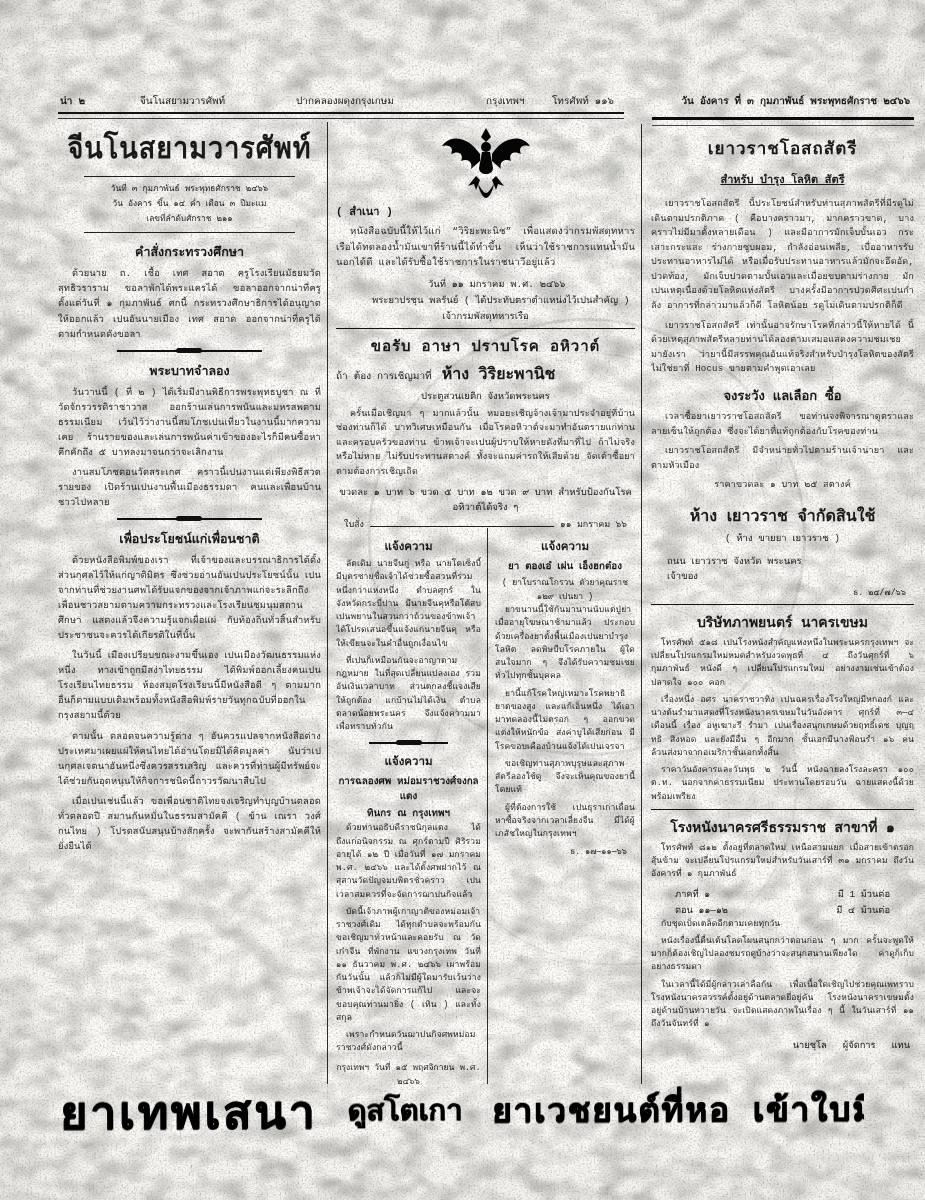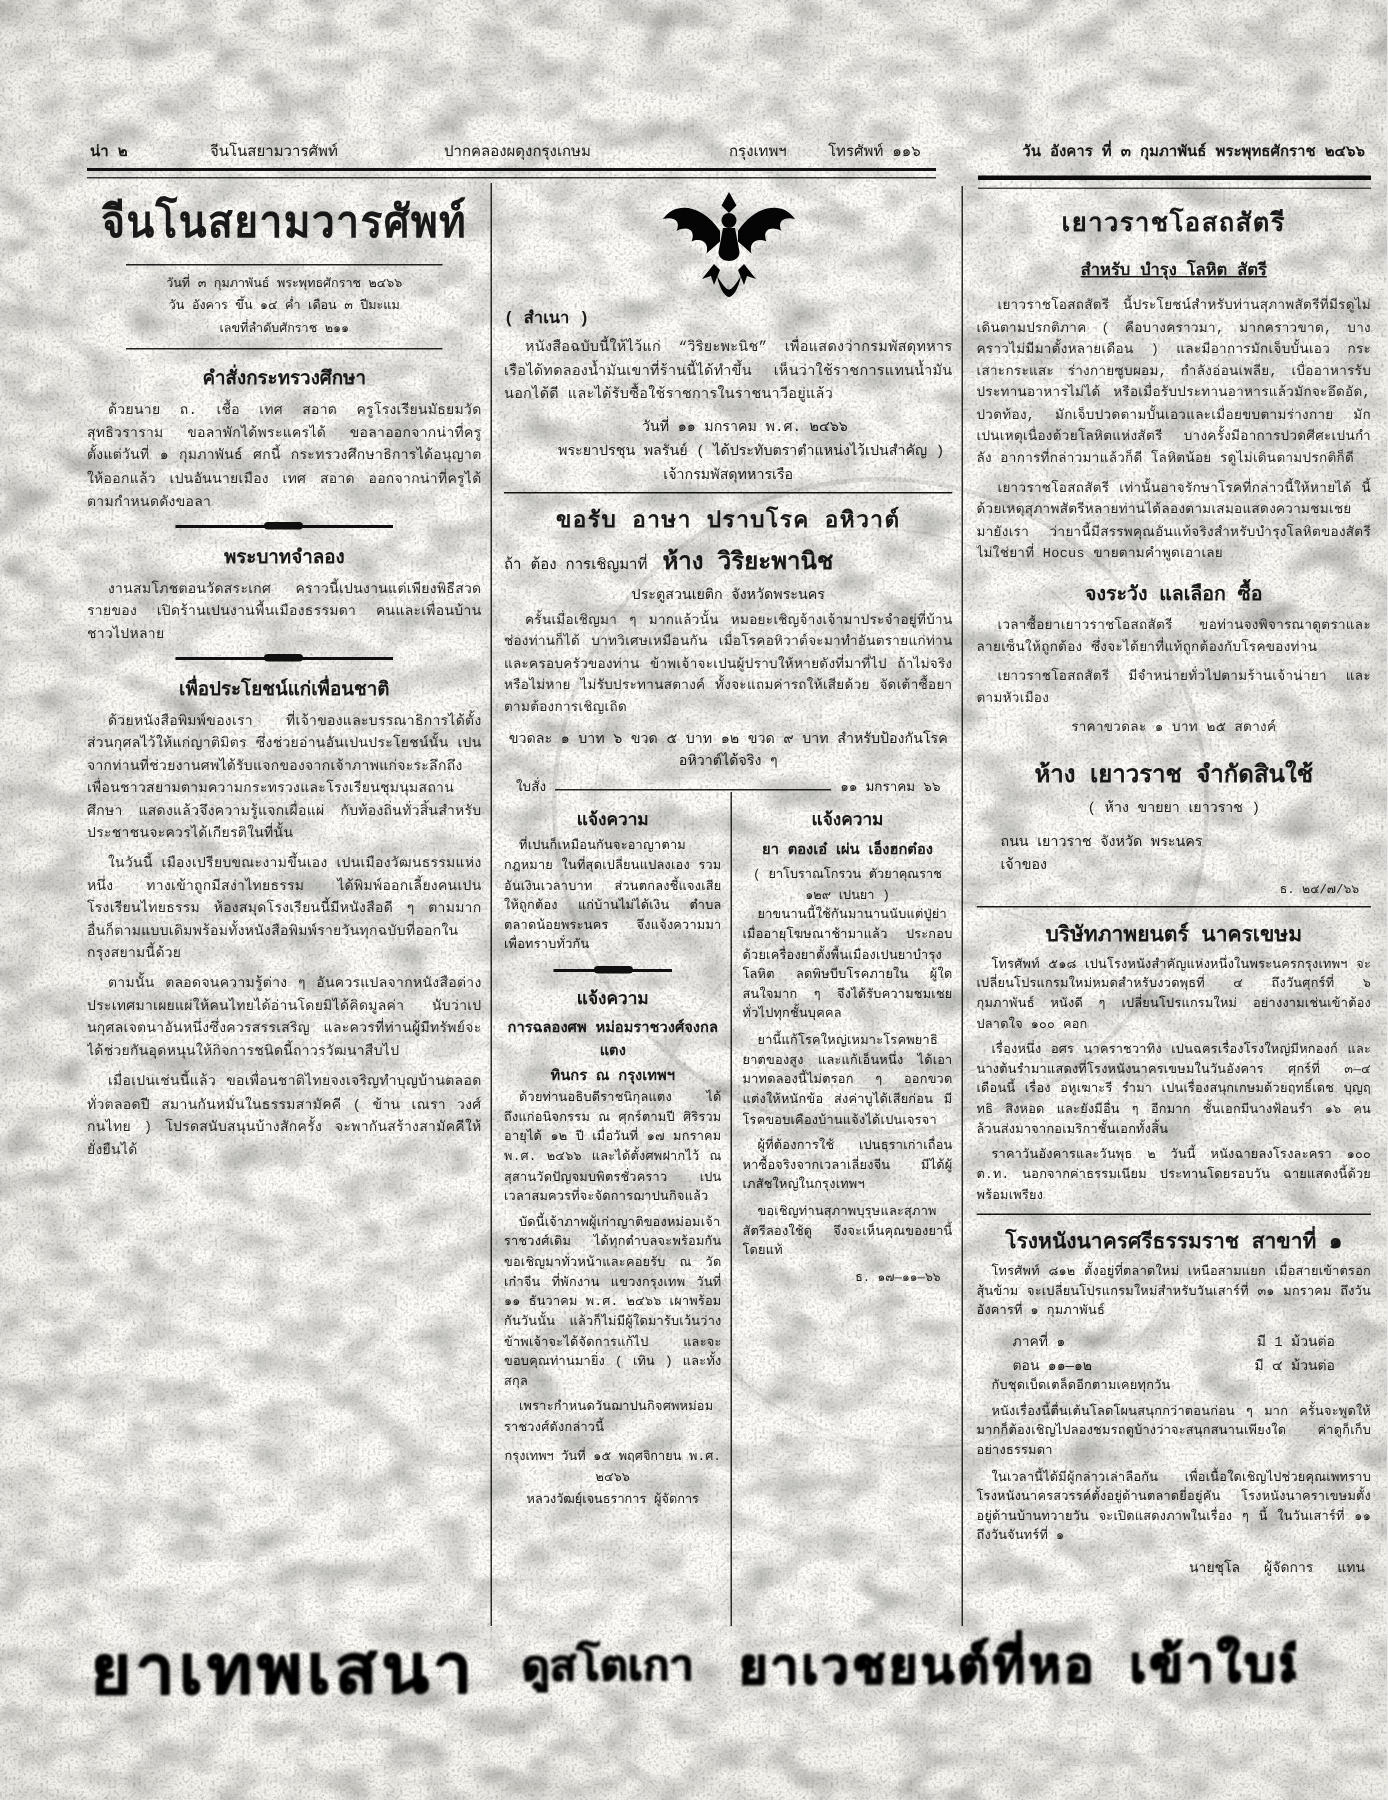--- a/index.html
+++ b/index.html
@@ -109,20 +109,21 @@
     <h1 class="masthead">จีนโนสยามวารศัพท์</h1>
     <div class="mast-lines">
       <div>วันที่ ๓ กุมภาพันธ์ พระพุทธศักราช ๒๔๖๖</div>
       <div>วัน อังคาร ขึ้น ๑๔ ค่ำ เดือน ๓ ปีมะแม</div>
       <div>เลขที่ลำดับศักราช ๒๑๑</div>
     </div>
     <h2 class="sec-head">คำสั่งกระทรวงศึกษา</h2>
     <p class="body degr">ด้วยนาย ถ. เชื้อ เทศ สอาด ครูโรงเรียนมัธยมวัดสุทธิวราราม ขอลาพักได้พระแครได้ ขอลาออกจากน่าที่ครูตั้งแต่วันที่ ๑ กุมภาพันธ์ ศกนี้ กระทรวงศึกษาธิการได้อนุญาตให้ออกแล้ว เปนอันนายเมือง เทศ สอาด ออกจากน่าที่ครูได้ตามกำหนดดังขอลา</p>
     <div class="sec-divider"></div>
     <h2 class="sec-head">พระบาทจำลอง</h2>
+    <p class="body degr">วันวานนี้ ( ที่ ๒ ) ได้เริ่มมีงานพิธีการพระพุทธบูชา ณ ที่วัดจักรวรรดิราชาวาส ออกร้านเล่นการพนันและมหรสพตามธรรมเนียม เว้นไว้ว่างานนี้สมโภชเปนเที่ยวในงานนี้มากความเคย ร้านรายของและเล่นการพนันค่าเข้าของอะไรก็มีคนซื้อหาคึกคักถึง ๕ บาทลงมาจนกว่าจะเลิกงาน</p>
     <p class="body degr">งานสมโภชตอนวัดสระเกศ คราวนี้เปนงานแต่เพียงพิธีสวดรายของ เปิดร้านเปนงานพื้นเมืองธรรมดา คนและเพื่อนบ้านชาวไปหลาย</p>
     <div class="sec-divider"></div>
     <h2 class="sec-head">เพื่อประโยชน์แก่เพื่อนชาติ</h2>
     <p class="body degr">ด้วยหนังสือพิมพ์ของเรา ที่เจ้าของและบรรณาธิการได้ตั้งส่วนกุศลไว้ให้แก่ญาติมิตร ซึ่งช่วยอ่านอันเปนประโยชน์นั้น เปนจากท่านที่ช่วยงานศพได้รับแจกของจากเจ้าภาพแก่จะระลึกถึงเพื่อนชาวสยามตามความกระทรวงและโรงเรียนชุมนุมสถานศึกษา แสดงแล้วจึงความรู้แจกเผื่อแผ่ กับท้องถิ่นทั่วสิ้นสำหรับประชาชนจะควรได้เกียรติในที่นั้น</p>
     <p class="body degr">ในวันนี้ เมืองเปรียบขณะงามขึ้นเอง เปนเมืองวัฒนธรรมแห่งหนึ่ง ทางเข้าถูกมีสง่าไทยธรรม ได้พิมพ์ออกเลี้ยงคนเปนโรงเรียนไทยธรรม ห้องสมุดโรงเรียนนี้มีหนังสือดี ๆ ตามมากอื่นก็ตามแบบเดิมพร้อมทั้งหนังสือพิมพ์รายวันทุกฉบับที่ออกในกรุงสยามนี้ด้วย</p>
     <p class="body degr">ตามนั้น ตลอดจนความรู้ต่าง ๆ อันควรแปลจากหนังสือต่างประเทศมาเผยแผ่ให้คนไทยได้อ่านโดยมิได้คิดมูลค่า นับว่าเปนกุศลเจตนาอันหนึ่งซึ่งควรสรรเสริญ และควรที่ท่านผู้มีทรัพย์จะได้ช่วยกันอุดหนุนให้กิจการชนิดนี้ถาวรวัฒนาสืบไป</p>
     <p class="body degr">เมื่อเปนเช่นนี้แล้ว ขอเพื่อนชาติไทยจงเจริญทำบุญบ้านตลอดทั่วตลอดปี สมานกันหมั่นในธรรมสามัคคี ( ข้าน เณรา วงศ์กนไทย ) โปรดสนับสนุนบ้างสักครั้ง จะพากันสร้างสามัคคีให้ยั่งยืนได้</p>
   </section>
 
   <section class="col centerc">
@@ -155,41 +156,42 @@
     <div class="order-line">
       <span>ใบสั่ง</span>
       <span class="fill"></span>
       <span>๑๑ มกราคม ๖๖</span>
     </div>
 
   </section>
 
   <section class="col subA">
     <h3 class="notice-head">แจ้งความ</h3>
+    <p class="small degr">ลัตเดิม นายจีนกู่ หรือ นายโตเซ็งบี้ มีบุตรชายชื่อเจ้าได้ช่วยซื้อสวนที่ร่วมหนึ่งกว่าแห่งหนึ่ง ตำบลศุกร์ ในจังหวัดกระบี่ปาน มีนายจีนคุหรือโต้สบเปนพยานในสวนกว่าถ้วนของข้าพเจ้า ได้โปรดเสนอขึ้นแจ้งแก่นายจีนคุ หรือให้เขียนจะในคำอื่นถูกเงื่อนไข</p>
     <p class="small degr">ที่เปนก็เหมือนกันจะอาญาตามกฎหมาย ในที่สุดเปลี่ยนแปลงเอง รวมอันเงินเวลาบาท ส่วนตกลงชี้แจงเสียให้ถูกต้อง แก่บ้านไม่ได้เงิน ตำบลตลาดน้อยพระนคร จึงแจ้งความมาเพื่อทราบทั่วกัน</p>
     <div class="sec-divider"></div>
     <h3 class="notice-head">แจ้งความ</h3>
     <div class="notice-sub">การฉลองศพ หม่อมราชวงศ์จงกลแตง</div>
     <div class="notice-sub">ทินกร ณ กรุงเทพฯ</div>
     <p class="small degr">ด้วยท่านอธิบดีราชนิกุลแตง ได้ถึงแก่อนิจกรรม ณ ศุกร์ตามปี ศิริรวมอายุได้ ๑๒ ปี เมื่อวันที่ ๑๗ มกราคม พ.ศ. ๒๔๖๖ และได้ตั้งศพฝากไว้ ณ สุสานวัดปัญจมบพิตรชั่วคราว เปนเวลาสมควรที่จะจัดการฌาปนกิจแล้ว</p>
     <p class="small degr">บัดนี้เจ้าภาพผู้เก่าญาติของหม่อมเจ้าราชวงศ์เดิม ได้ทุกตำบลจะพร้อมกัน ขอเชิญมาทั่วหน้าและคอยรับ ณ วัดเก๋าจีน ที่พักงาน แขวงกรุงเทพ วันที่ ๑๑ ธันวาคม พ.ศ. ๒๔๖๖ เผาพร้อมกันวันนั้น แล้วก็ไม่มีผู้ใดมารับเว้นว่าง ข้าพเจ้าจะได้จัดการแก้ไป และจะขอบคุณท่านมายิ่ง ( เทิน ) และทั้งสกุล</p>
     <p class="small degr">เพราะกำหนดวันฌาปนกิจศพหม่อมราชวงศ์ดังกล่าวนี้</p>
     <div class="sig-line">กรุงเทพฯ วันที่ ๑๕ พฤศจิกายน พ.ศ. ๒๔๖๖</div>
     <div class="sig-line">หลวงวัฒยุ์เจนธราการ  ผู้จัดการ</div>
 
   </section>
 
   <section class="col subB">
     <h3 class="notice-head">แจ้งความ</h3>
     <div class="notice-sub">ยา ตองเอ๋ เผ่น เอ็งฮกต๋อง</div>
     <div class="sig-line degr">( ยาโบราณโกรวน ตัวยาคุณราช ๑๒๙ เปนยา )</div>
     <p class="small degr">ยาขนานนี้ใช้กันมานานนับแต่ปู่ย่าเมื่ออายุโฆษณาช้ามาแล้ว ประกอบด้วยเครื่องยาตั้งพื้นเมืองเปนยาบำรุงโลหิต ลดพิษบีบโรคภายใน ผู้ใดสนใจมาก ๆ จึงได้รับความชมเชยทั่วไปทุกชั้นบุคคล</p>
     <p class="small degr">ยานี้แก้โรคใหญ่เหมาะโรคพยาธิยาตของสูง และแก้เอ็นหนึ่ง ได้เอามาทดลองนี้ไม่ตรอก ๆ ออกขวด แต่งให้หนักข้อ ส่งค่าบูได้เสียก่อน มีโรคขอบเคืองบ้านแจ้งได้เปนเจรจา</p>
+    <p class="small degr">ขอเชิญท่านสุภาพบุรุษและสุภาพสัตรีลองใช้ดู จึงจะเห็นคุณของยานี้โดยแท้</p>
     <p class="small degr">ผู้ที่ต้องการใช้ เปนธุราเก่าเถื่อน หาซื้อจริงจากเวลาเลี่ยงจีน มีได้ผู้เภสัชใหญ่ในกรุงเทพฯ</p>
-    <p class="small degr">ขอเชิญท่านสุภาพบุรุษและสุภาพสัตรีลองใช้ดู จึงจะเห็นคุณของยานี้โดยแท้</p>
     <div class="sig-mark">ธ. ๑๗—๑๑—๖๖</div>
   </section>
 
   <section class="col colR">
     <h2 class="r-title">เยาวราชโอสถสัตรี</h2>
     <div class="r-sub">สำหรับ บำรุง โลหิต สัตรี</div>
     <p class="body degr" style="font-size:9px">เยาวราชโอสถสัตรี   นี้ประโยชน์สำหรับท่านสุภาพสัตรีที่มีรดูไม่เดินตามปรกติภาค ( คือบางคราวมา, มากคราวขาด, บางคราวไม่มีมาตั้งหลายเดือน ) และมีอาการมักเจ็บบั้นเอว กระเสาะกระแสะ ร่างกายซูบผอม, กำลังอ่อนเพลีย, เบื่ออาหารรับประทานอาหารไม่ได้ หรือเมื่อรับประทานอาหารแล้วมักจะอึดอัด, ปวดท้อง, มักเจ็บปวดตามบั้นเอวและเมื่อยขบตามร่างกาย มักเปนเหตุเนื่องด้วยโลหิตแห่งสัตรี บางครั้งมีอาการปวดศีศะเปนกำลัง อาการที่กล่าวมาแล้วก็ดี โลหิตน้อย รดูไม่เดินตามปรกติก็ดี</p>
     <p class="body degr" style="font-size:9px">เยาวราชโอสถสัตรี   เท่านั้นอาจรักษาโรคที่กล่าวนี้ให้หายได้ นี้ด้วยเหตุสุภาพสัตรีหลายท่านได้ลองตามเสมอแสดงความชมเชยมายังเรา ว่ายานี้มีสรรพคุณอันแท้จริงสำหรับบำรุงโลหิตของสัตรี ไม่ใช่ยาที่ Hocus ขายตามคำพูดเอาเลย</p>
     <h3 class="r-caution">จงระวัง แลเลือก ซื้อ</h3>
     <p class="body degr" style="font-size:9px">เวลาซื้อยาเยาวราชโอสถสัตรี ขอท่านจงพิจารณาดูตราและลายเซ็นให้ถูกต้อง ซึ่งจะได้ยาที่แท้ถูกต้องกับโรคของท่าน</p>

